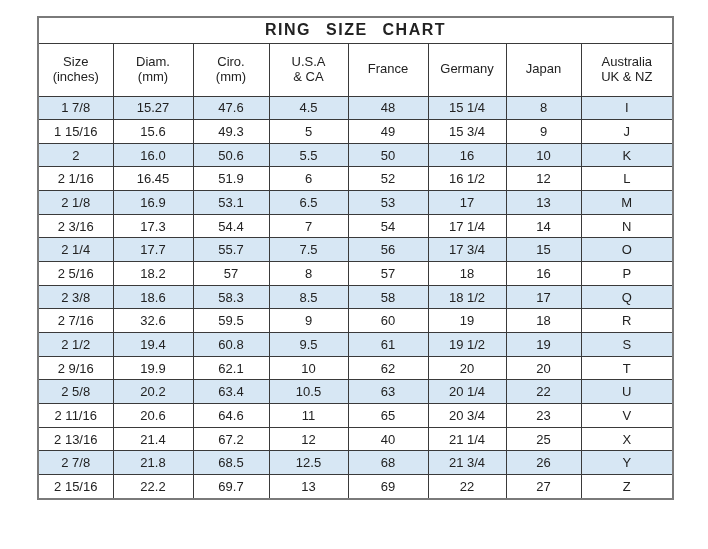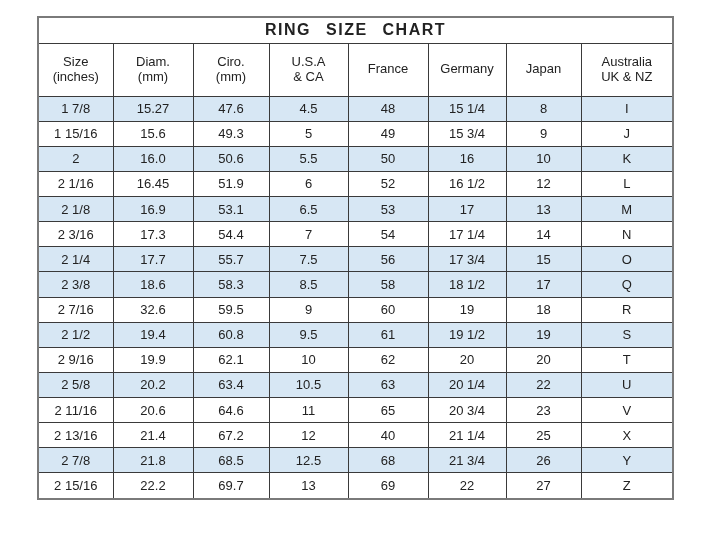--- a/index.html
+++ b/index.html
@@ -169,20 +169,30 @@
         <tr class="alt">
           <td>2 1/4</td>
           <td>17.7</td>
           <td>55.7</td>
           <td>7.5</td>
           <td>56</td>
           <td>17 3/4</td>
           <td>15</td>
           <td>O</td>
         </tr>
+        <tr>
+          <td>2 5/16</td>
+          <td>18.2</td>
+          <td>57</td>
+          <td>8</td>
+          <td>57</td>
+          <td>18</td>
+          <td>16</td>
+          <td>P</td>
+        </tr>
         <tr class="alt">
           <td>2 3/8</td>
           <td>18.6</td>
           <td>58.3</td>
           <td>8.5</td>
           <td>58</td>
           <td>18 1/2</td>
           <td>17</td>
           <td>Q</td>
         </tr>

